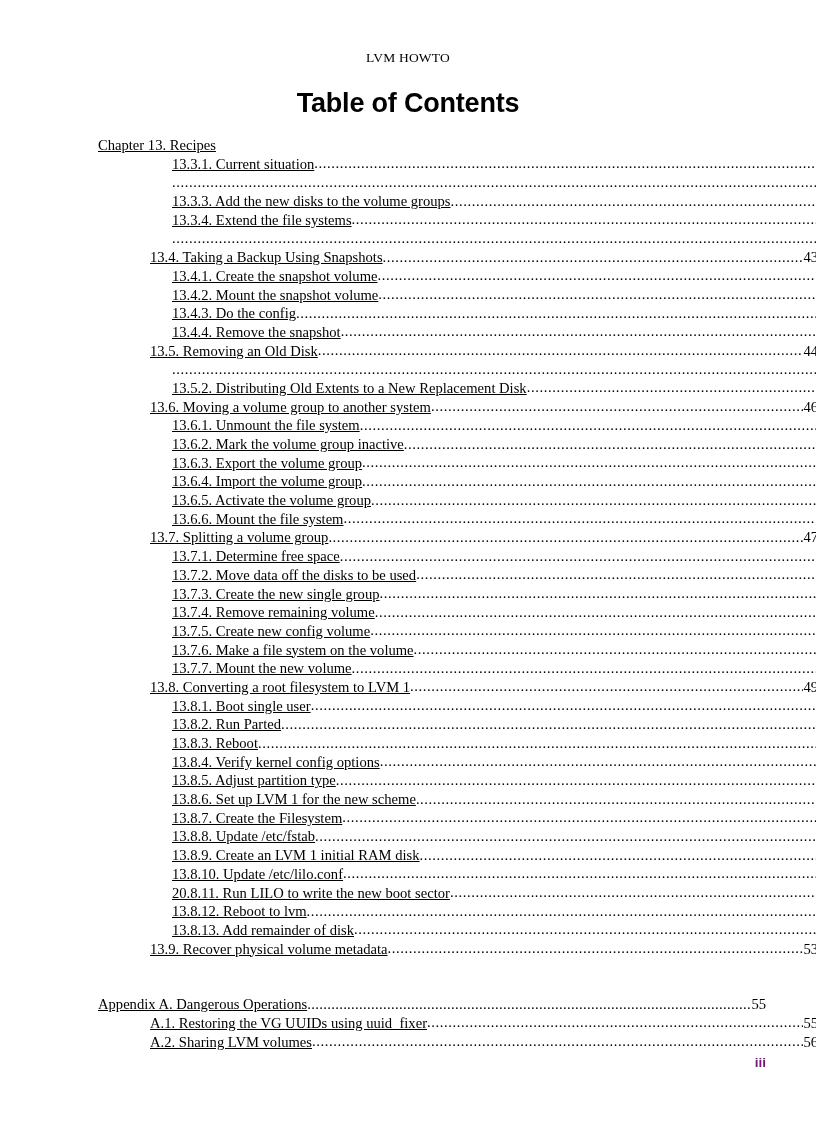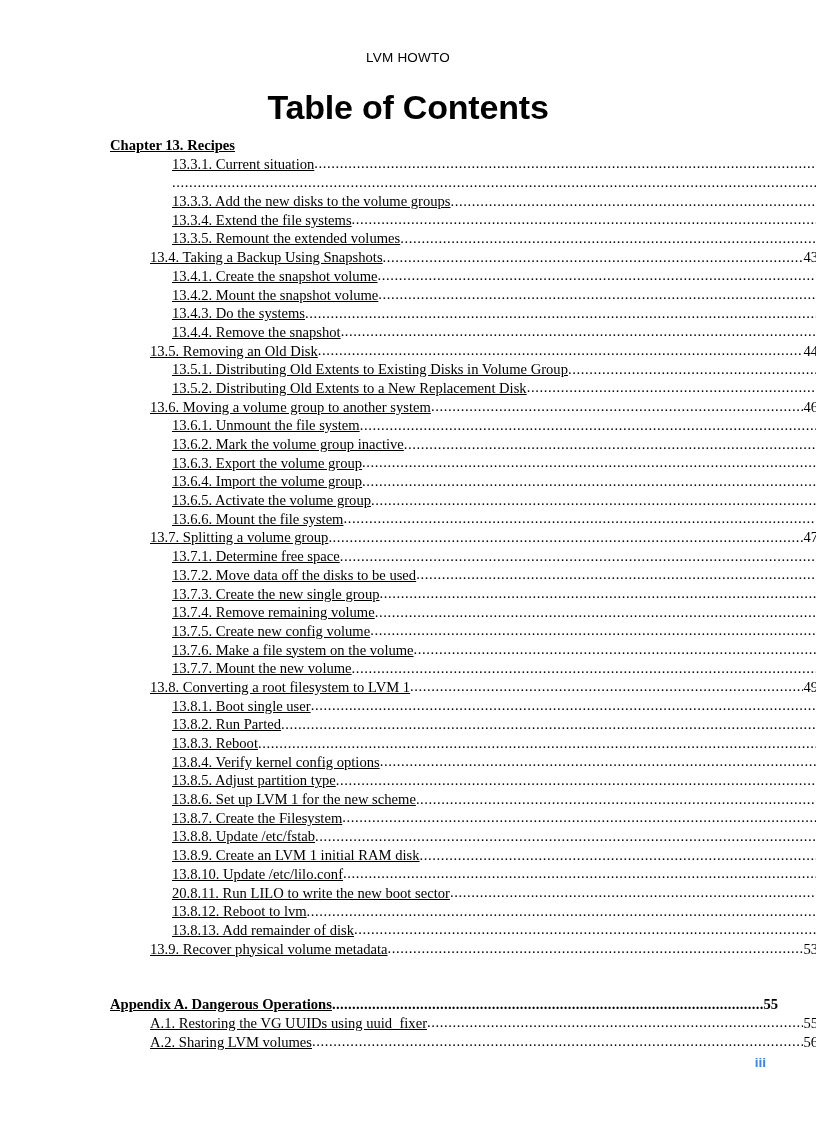--- a/index.html
+++ b/index.html
@@ -23,36 +23,36 @@
     background: #ffffff;
   }
 
   
   .running-header {
     position: absolute;
     top: 50px;
     left: 0;
     width: 816px;
     text-align: center;
-    font-family: Liberation Sans, sans-serif;
+    font-family: Liberation Serif, serif;
     font-size: 13.5px;
     font-weight: 400;
     letter-spacing: 0.2px;
     color: #000;
   }
 
   
   .doc-title {
     position: absolute;
     top: 88px;
     left: 0;
     width: 816px;
     text-align: center;
     font-family: "Liberation Sans", "DejaVu Sans", sans-serif;
-    font-size: 34px;
+    font-size: 27px;
     font-weight: bold;
     letter-spacing: -0.2px;
     color: #000;
   }
 
   
   .toc {
     position: absolute;
     top: 136px;
     left: 98px;
@@ -87,40 +87,40 @@
     top: -0.5px;
   }
 
   .toc-entry .page-num {
     flex: 0 0 auto;
     text-align: right;
     padding-left: 0;
   }
 
   
-  .lvl-0 { margin-left: 12px;  font-weight: bold; }
+  .lvl-0 { margin-left: 0px;  font-weight: normal; }
   .lvl-1 { margin-left: 52px; font-weight: normal; }
   .lvl-2 { margin-left: 74px; font-weight: normal; }
 
   .lvl-0 .leader { letter-spacing: 0.35px; }
 
   
   .toc-gap { height: 37px; }
 
   
   .folio {
     position: absolute;
     top: 1055px;
     left: 0;
     width: 766px;
     text-align: right;
     font-family: "Liberation Sans", "DejaVu Sans", sans-serif;
     font-size: 13.5px;
     font-weight: bold;
-    color: #3b82f6;
+    color: #701a75;
   }
 </style>
 </head>
 <body>
 
 <div class="page">
 
   <div class="running-header">LVM HOWTO</div>
 
   <div class="doc-title">Table of Contents</div>
@@ -140,51 +140,49 @@
       </div>
       <div class="toc-entry lvl-2">
         <span class="label">13.3.3. Add the new disks to the volume groups</span>
         <span class="leader">....................................................................................................................................................................................................................................................................</span>
       </div>
       <div class="toc-entry lvl-2">
         <span class="label">13.3.4. Extend the file systems</span>
         <span class="leader">....................................................................................................................................................................................................................................................................</span>
       </div>
       <div class="toc-entry lvl-2">
-        <span class="label">13.3.5. Remount the extended volumes</span>
         <span class="leader">....................................................................................................................................................................................................................................................................</span>
       </div>
       <div class="toc-entry lvl-1">
         <span class="label">13.4. Taking a Backup Using Snapshots</span>
         <span class="leader">....................................................................................................................................................................................................................................................................</span>
         <span class="page-num">43</span>
       </div>
       <div class="toc-entry lvl-2">
         <span class="label">13.4.1. Create the snapshot volume</span>
         <span class="leader">....................................................................................................................................................................................................................................................................</span>
       </div>
       <div class="toc-entry lvl-2">
         <span class="label">13.4.2. Mount the snapshot volume</span>
         <span class="leader">....................................................................................................................................................................................................................................................................</span>
       </div>
       <div class="toc-entry lvl-2">
-        <span class="label">13.4.3. Do the systems</span>
+        <span class="label">13.4.3. Do the config</span>
         <span class="leader">....................................................................................................................................................................................................................................................................</span>
       </div>
       <div class="toc-entry lvl-2">
         <span class="label">13.4.4. Remove the snapshot</span>
         <span class="leader">....................................................................................................................................................................................................................................................................</span>
       </div>
       <div class="toc-entry lvl-1">
         <span class="label">13.5. Removing an Old Disk</span>
         <span class="leader">....................................................................................................................................................................................................................................................................</span>
         <span class="page-num">44</span>
       </div>
       <div class="toc-entry lvl-2">
-        <span class="label">13.5.1. Distributing Old Extents to Existing Disks in Volume Group</span>
         <span class="leader">....................................................................................................................................................................................................................................................................</span>
       </div>
       <div class="toc-entry lvl-2">
         <span class="label">13.5.2. Distributing Old Extents to a New Replacement Disk</span>
         <span class="leader">....................................................................................................................................................................................................................................................................</span>
       </div>
       <div class="toc-entry lvl-1">
         <span class="label">13.6. Moving a volume group to another system</span>
         <span class="leader">....................................................................................................................................................................................................................................................................</span>
         <span class="page-num">46</span>

